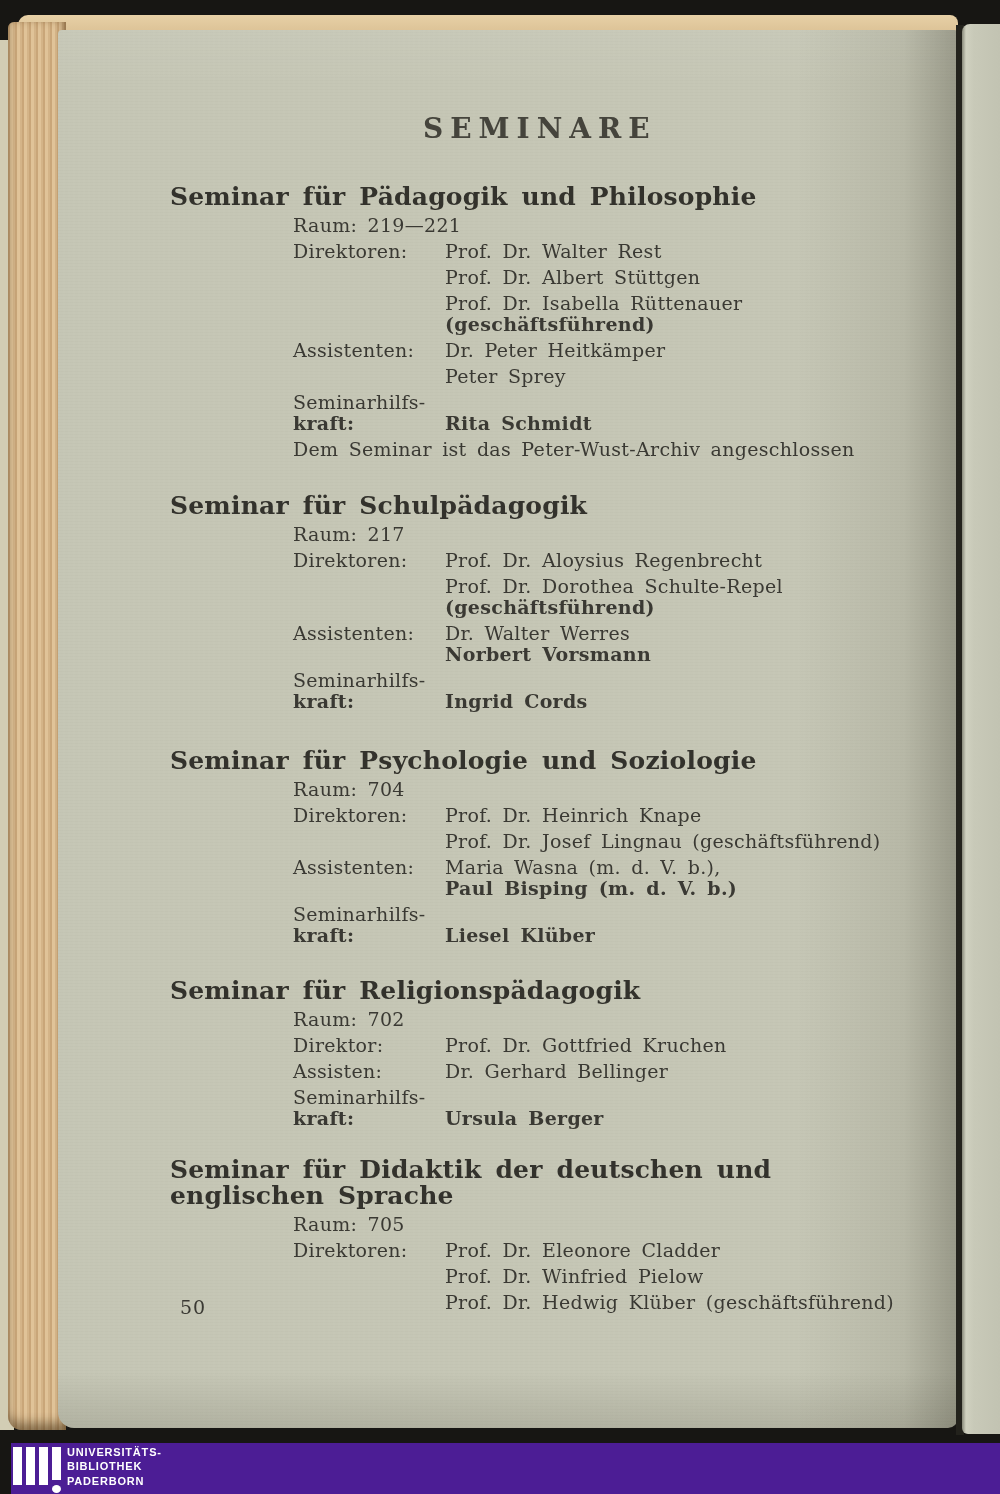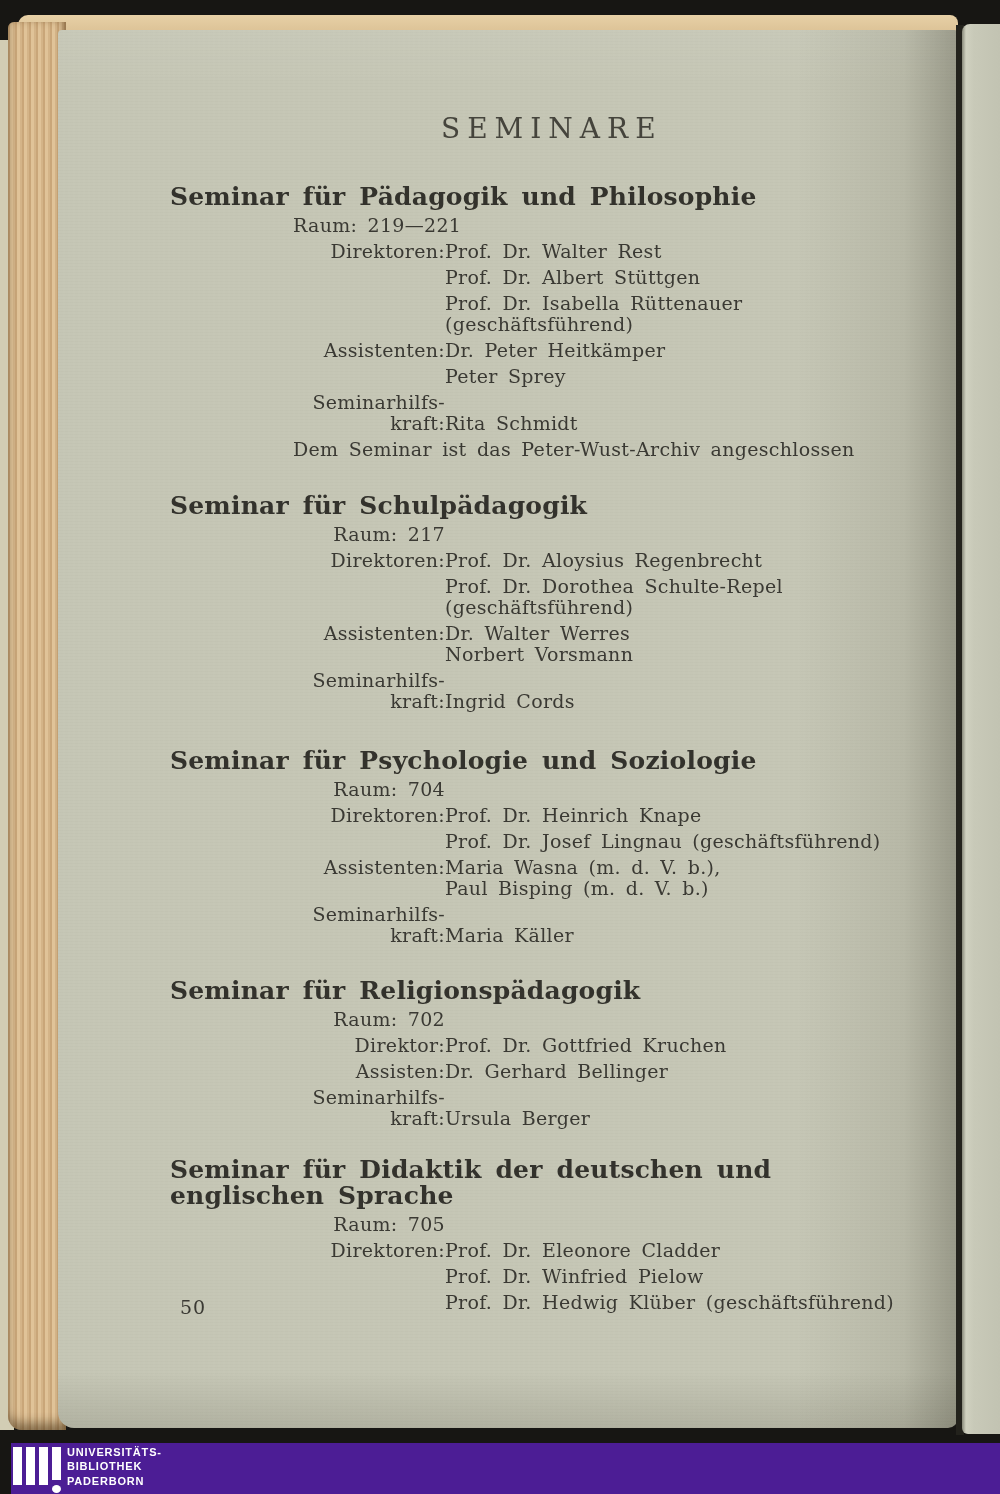--- a/index.html
+++ b/index.html
@@ -28,29 +28,29 @@
   .logo{position:absolute;left:0;bottom:0;width:54px;height:51px;}
   .logo .bar{position:absolute;top:4px;width:9px;height:38px;background:#fff;}
   .logo .bar.b1{left:2px}.logo .bar.b2{left:15px}.logo .bar.b3{left:28px}
   .logo .bar.b4{left:41px;height:33px;}
   .logo .dot{position:absolute;left:41px;top:42px;width:9px;height:8px;border-radius:50%;background:#fff;}
   .libname{position:absolute;left:56px;bottom:6px;color:#fff;
            font-family:"Liberation Sans", sans-serif;font-weight:bold;font-size:11px;
            line-height:14.5px;letter-spacing:.8px;}
   
   .content{position:absolute;left:0;top:0;width:1000px;height:1494px;color:#3a3933;}
-  .title{position:absolute;left:441px;top:112px;font-size:28px;font-weight:400;
+  .title{position:absolute;left:423px;top:112px;font-size:28px;font-weight:700;
          letter-spacing:7px;color:#45443c;}
   .sec{position:absolute;left:170px;width:740px;}
   .sec h2{margin:0 0 2px 0;font-size:25px;font-weight:700;color:#33322c;
           letter-spacing:.2px;word-spacing:5px;line-height:26px;}
   .row{display:flex;padding-left:123px;line-height:26px;font-size:19px;
        letter-spacing:.3px;word-spacing:4px;white-space:nowrap;}
-  .row.t{margin-top:-5px;}
-  .lbl{min-width:152px;text-align:right;}
+  .row.t{margin-top:-5px;font-weight:bold;}
+  .lbl{min-width:152px;}
   .val{flex:1;}
   .pagenum{position:absolute;left:180px;top:1296px;font-size:19px;letter-spacing:1px;}
 </style>
 </head>
 <body>
 
 <div class="canvas">
 
   <div class="under-sliver"></div>
   <div class="top-edge"></div>
@@ -163,21 +163,21 @@
       <div class="row t">
           <span class="lbl"></span>
           <span class="val">Paul Bisping (m. d. V. b.)</span>
         </div>
       <div class="row">
           <span class="lbl">Seminarhilfs-</span>
           <span class="val"></span>
         </div>
       <div class="row t">
           <span class="lbl">kraft:</span>
-          <span class="val">Maria Käller</span>
+          <span class="val">Liesel Klüber</span>
         </div>
     </section>
 
     <section class="sec" style="top:978px">
       <h2>Seminar für Religionspädagogik</h2>
       <div class="row">
           <span class="lbl">Raum: 702</span>
           <span class="val"></span>
         </div>
       <div class="row">

